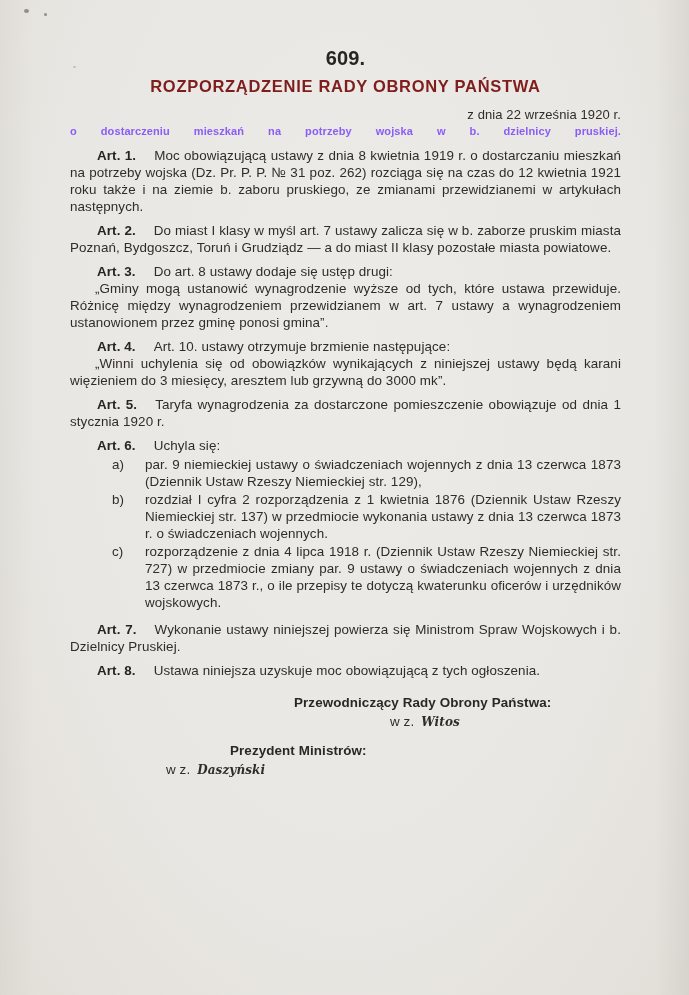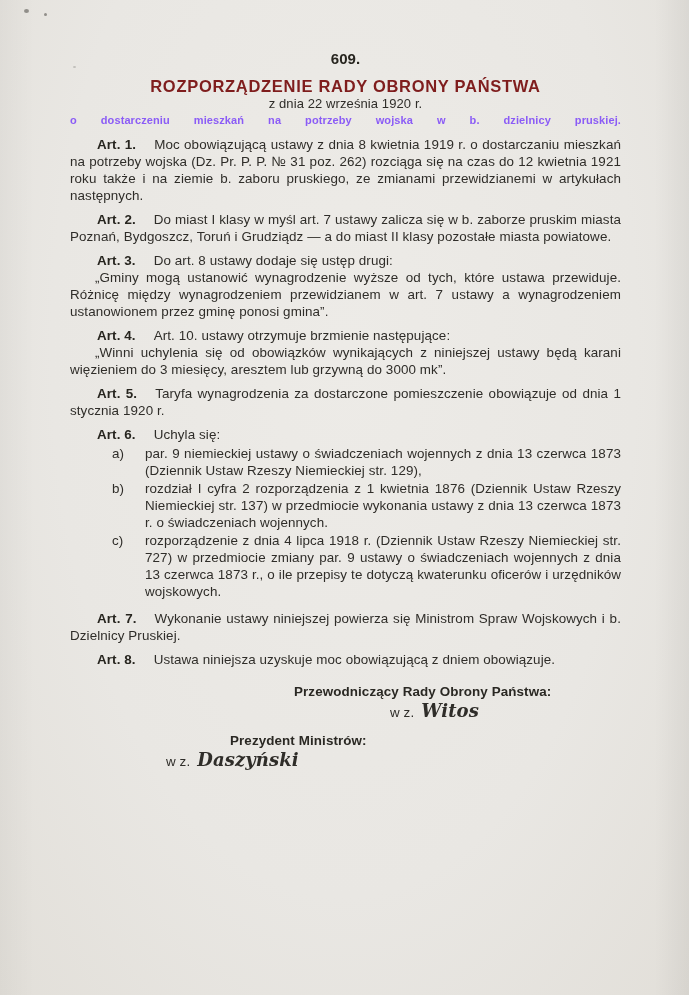--- a/index.html
+++ b/index.html
@@ -25,34 +25,35 @@
     top: 50px;
     width: 551px;
     font-size: 13.4px;
     line-height: 17px;
     letter-spacing: 0.1px;
   }
 
   .page-number {
     text-align: center;
     font-weight: 700;
-    font-size: 15px;
+    font-size: 20px;
     color: #27251f;
   }
   .doc-title {
     text-align: center;
     font-weight: 700;
     font-size: 16.5px;
     letter-spacing: 0.7px;
     margin: 11px 0 0 0;
     color: #7f1d1d;
   }
   .date-line {
-    text-align: center;
+    text-align: right;
     font-size: 13px;
+    margin-top: 11px;
   }
   .subject-line {
     font-weight: 700;
     font-size: 11px;
     text-align: justify;
     text-align-last: justify;
     color: #8b5cf6;
   }
 
   .article { margin-top: 7px; }
@@ -89,21 +90,21 @@
   }
   .sig1-title { margin-left: 224px; }
   .sig1-name  { margin-left: 320px; margin-top: 2px; }
   .sig2-title { margin-left: 160px; margin-top: 11px; }
   .sig2-name  { margin-left: 96px; margin-top: 2px; }
   .sig-name .person {
     font-family: "DejaVu Serif", serif;
     font-style: italic;
     font-weight: 600;
     margin-left: 7px;
-    font-size: 18px;
+    font-size: 12px;
   }
 </style>
 </head>
 <body>
 
 <div class="speck s1"></div>
 <div class="speck s2"></div>
 <div class="speck s3"></div>
 
 <main class="page">
@@ -154,21 +155,21 @@
         <span class="item-text">rozporządzenie z dnia 4 lipca 1918 r. (Dziennik Ustaw Rzeszy Niemieckiej str. 727) w przedmiocie zmiany par. 9 ustawy o świadczeniach wojennych z dnia 13 czerwca 1873 r., o ile przepisy te dotyczą kwaterunku oficerów i urzędników wojskowych.</span>
       </div>
     </div>
   </section>
 
   <section class="article gap">
     <p class="para"><span class="art-label">Art. 7.</span><span class="art-text">Wykonanie ustawy niniejszej powierza się Ministrom Spraw Wojskowych i b. Dzielnicy Pruskiej.</span></p>
   </section>
 
   <section class="article">
-    <p class="para"><span class="art-label">Art. 8.</span><span class="art-text">Ustawa niniejsza uzyskuje moc obowiązującą z dniem obowiązuje.</span></p>
+    <p class="para"><span class="art-label">Art. 8.</span><span class="art-text">Ustawa niniejsza uzyskuje moc obowiązującą z tych ogłoszenia.</span></p>
   </section>
 
   <div class="signatures">
     <div class="sig-title sig1-title">Przewodniczący Rady Obrony Państwa:</div>
     <div class="sig-name sig1-name">
       <span>w z.</span><span class="person">Witos</span>
     </div>
     <div class="sig-title sig2-title">Prezydent Ministrów:</div>
     <div class="sig-name sig2-name">
       <span>w z.</span><span class="person">Daszyński</span>

